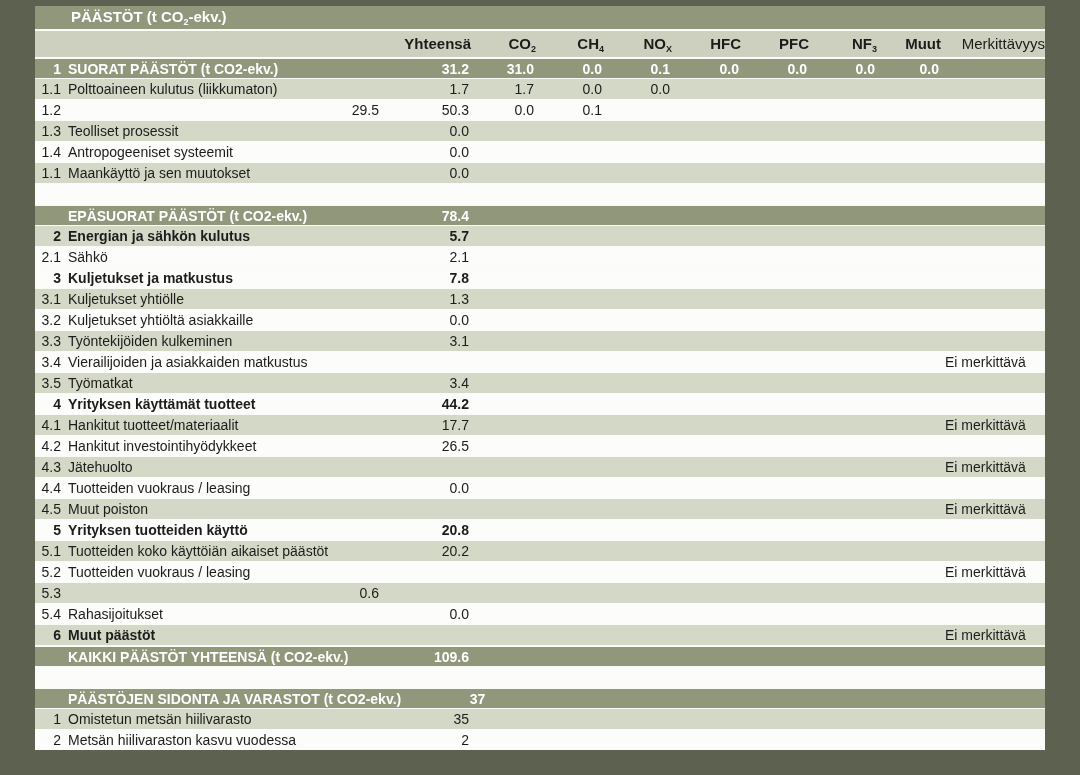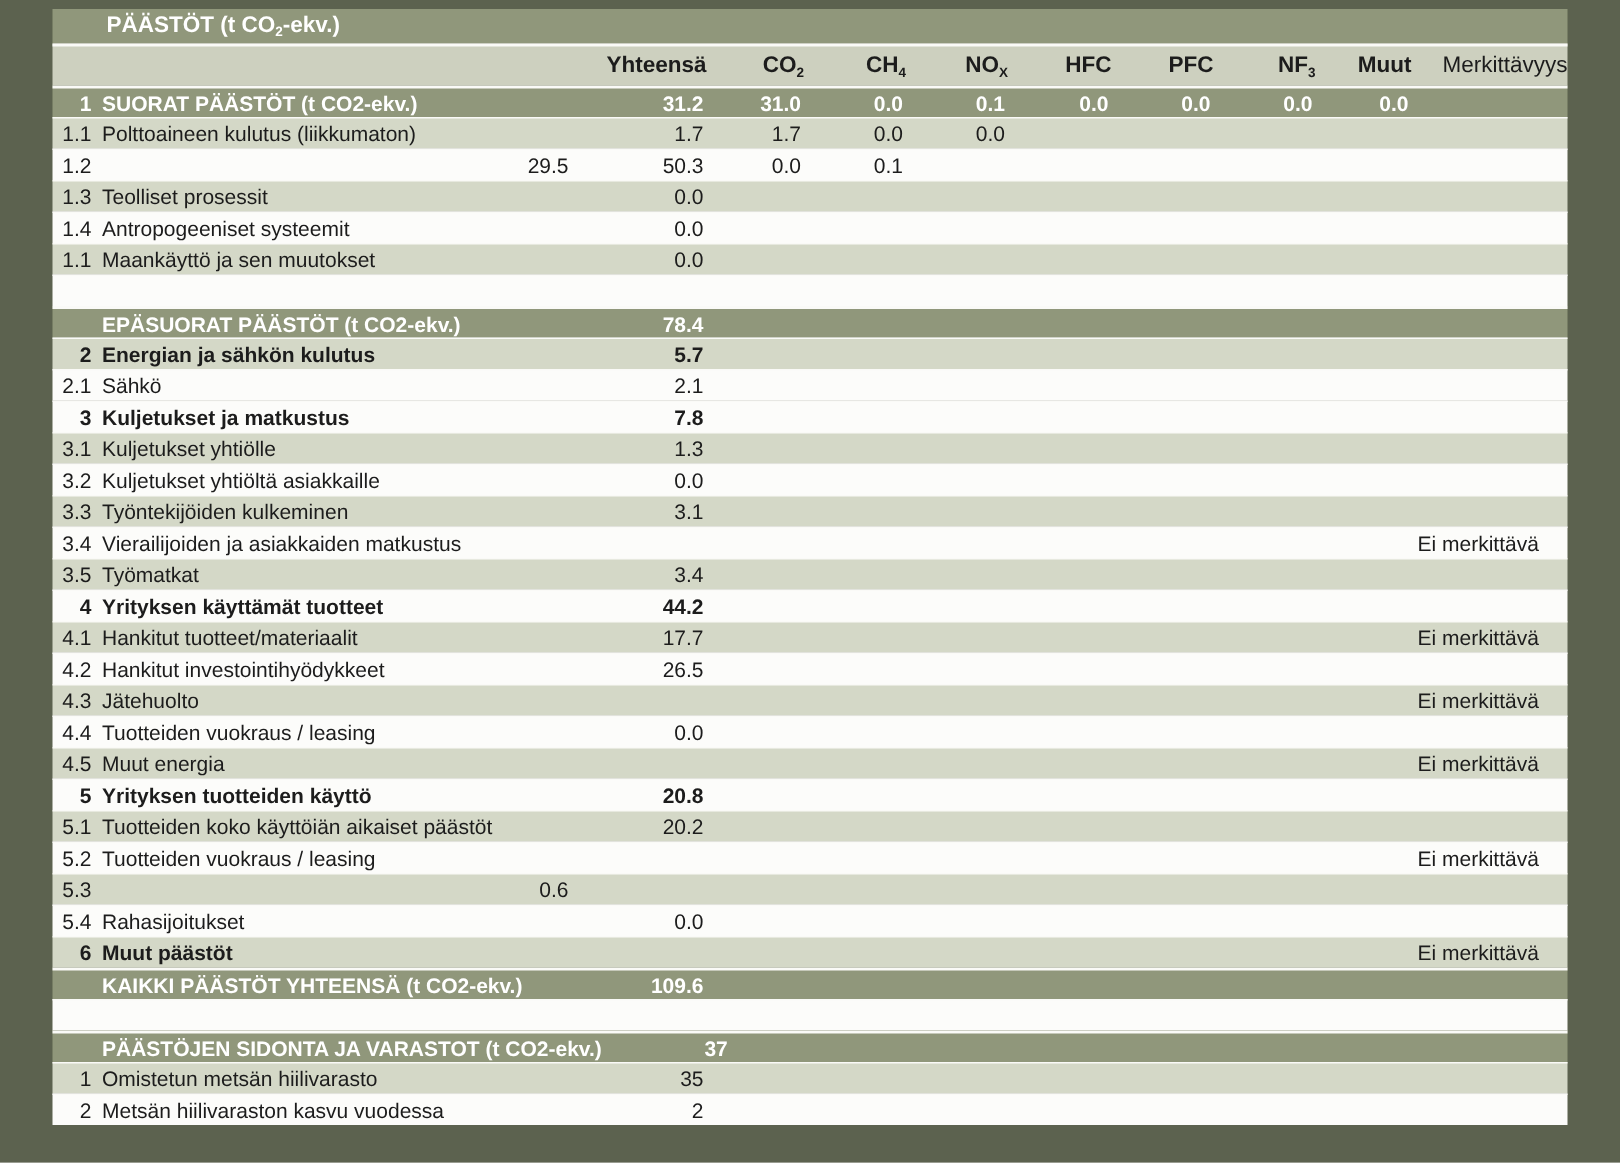--- a/index.html
+++ b/index.html
@@ -352,21 +352,21 @@
           <div class="cell val"></div>
           <div class="cell val"></div>
           <div class="cell val"></div>
           <div class="cell val"></div>
           <div class="cell val"></div>
           <div class="cell val"></div>
           <div class="cell merk"></div>
         </div>
         <div class="row light">
           <div class="cell num">4.5</div>
-          <div class="cell label">Muut energia</div>
+          <div class="cell label">Muut poiston</div>
           <div class="cell val"></div>
           <div class="cell val"></div>
           <div class="cell val"></div>
           <div class="cell val"></div>
           <div class="cell val"></div>
           <div class="cell val"></div>
           <div class="cell val"></div>
           <div class="cell val"></div>
           <div class="cell merk">Ei merkittävä</div>
         </div>

